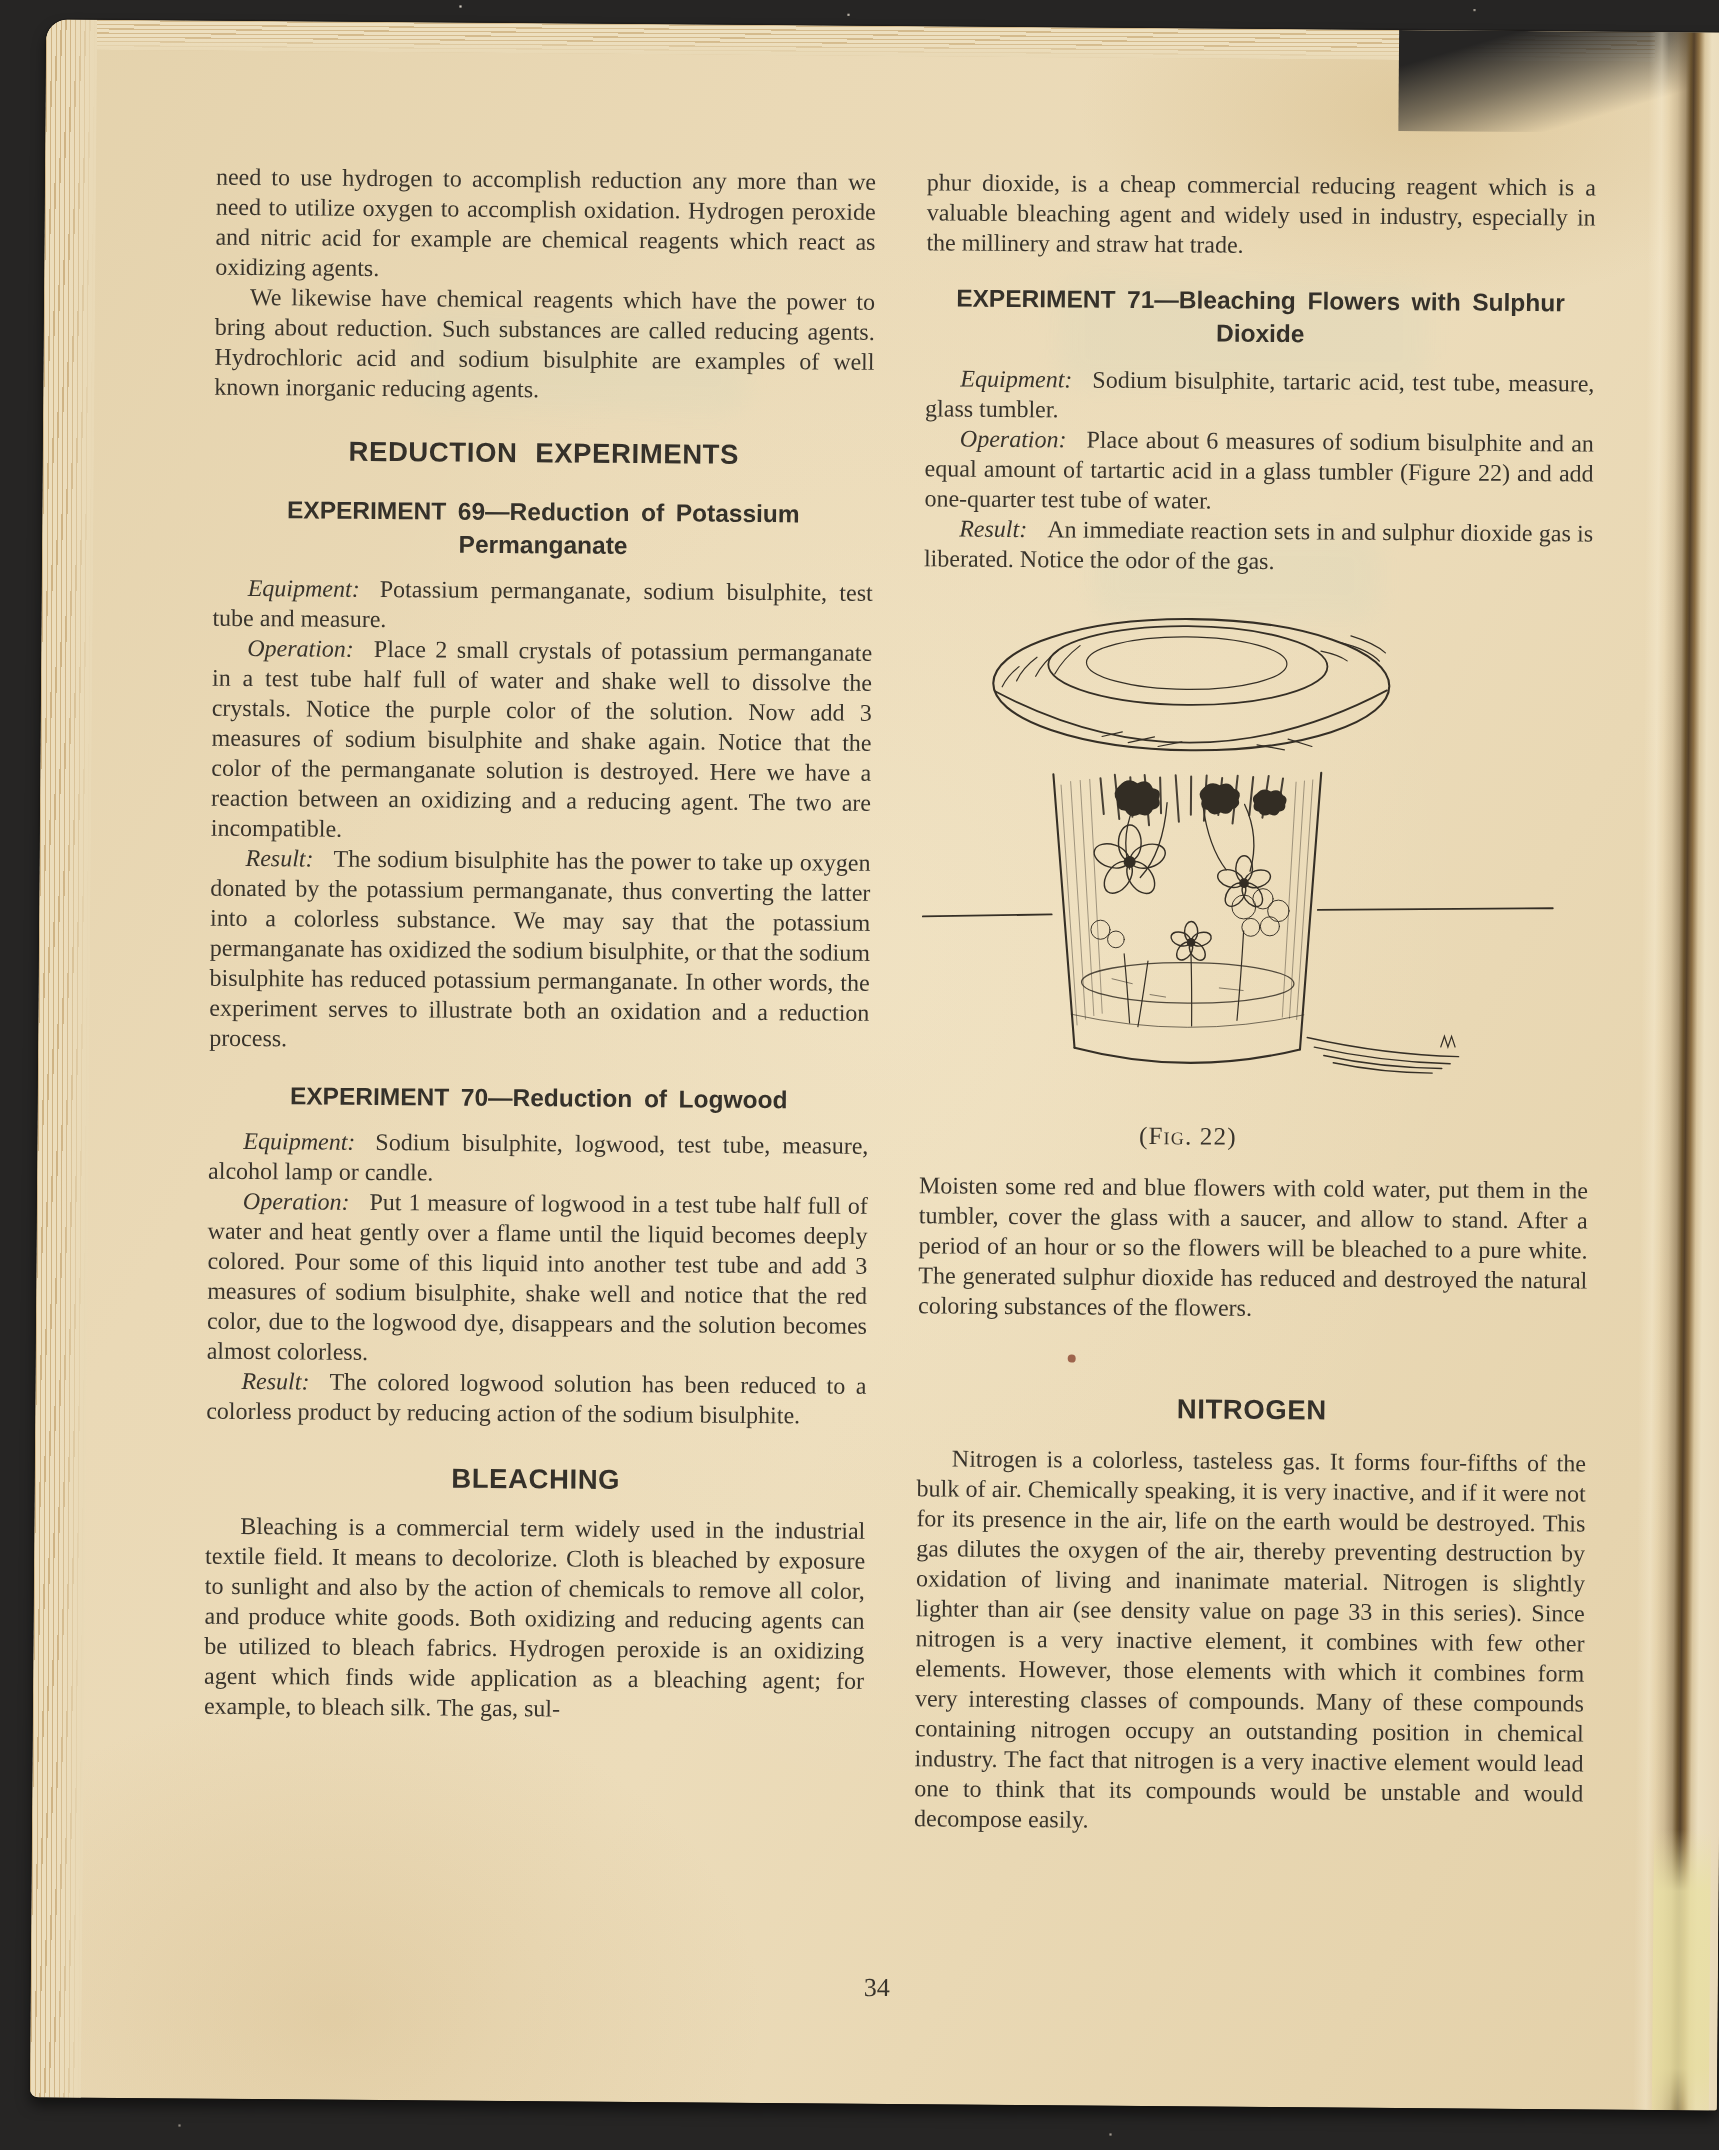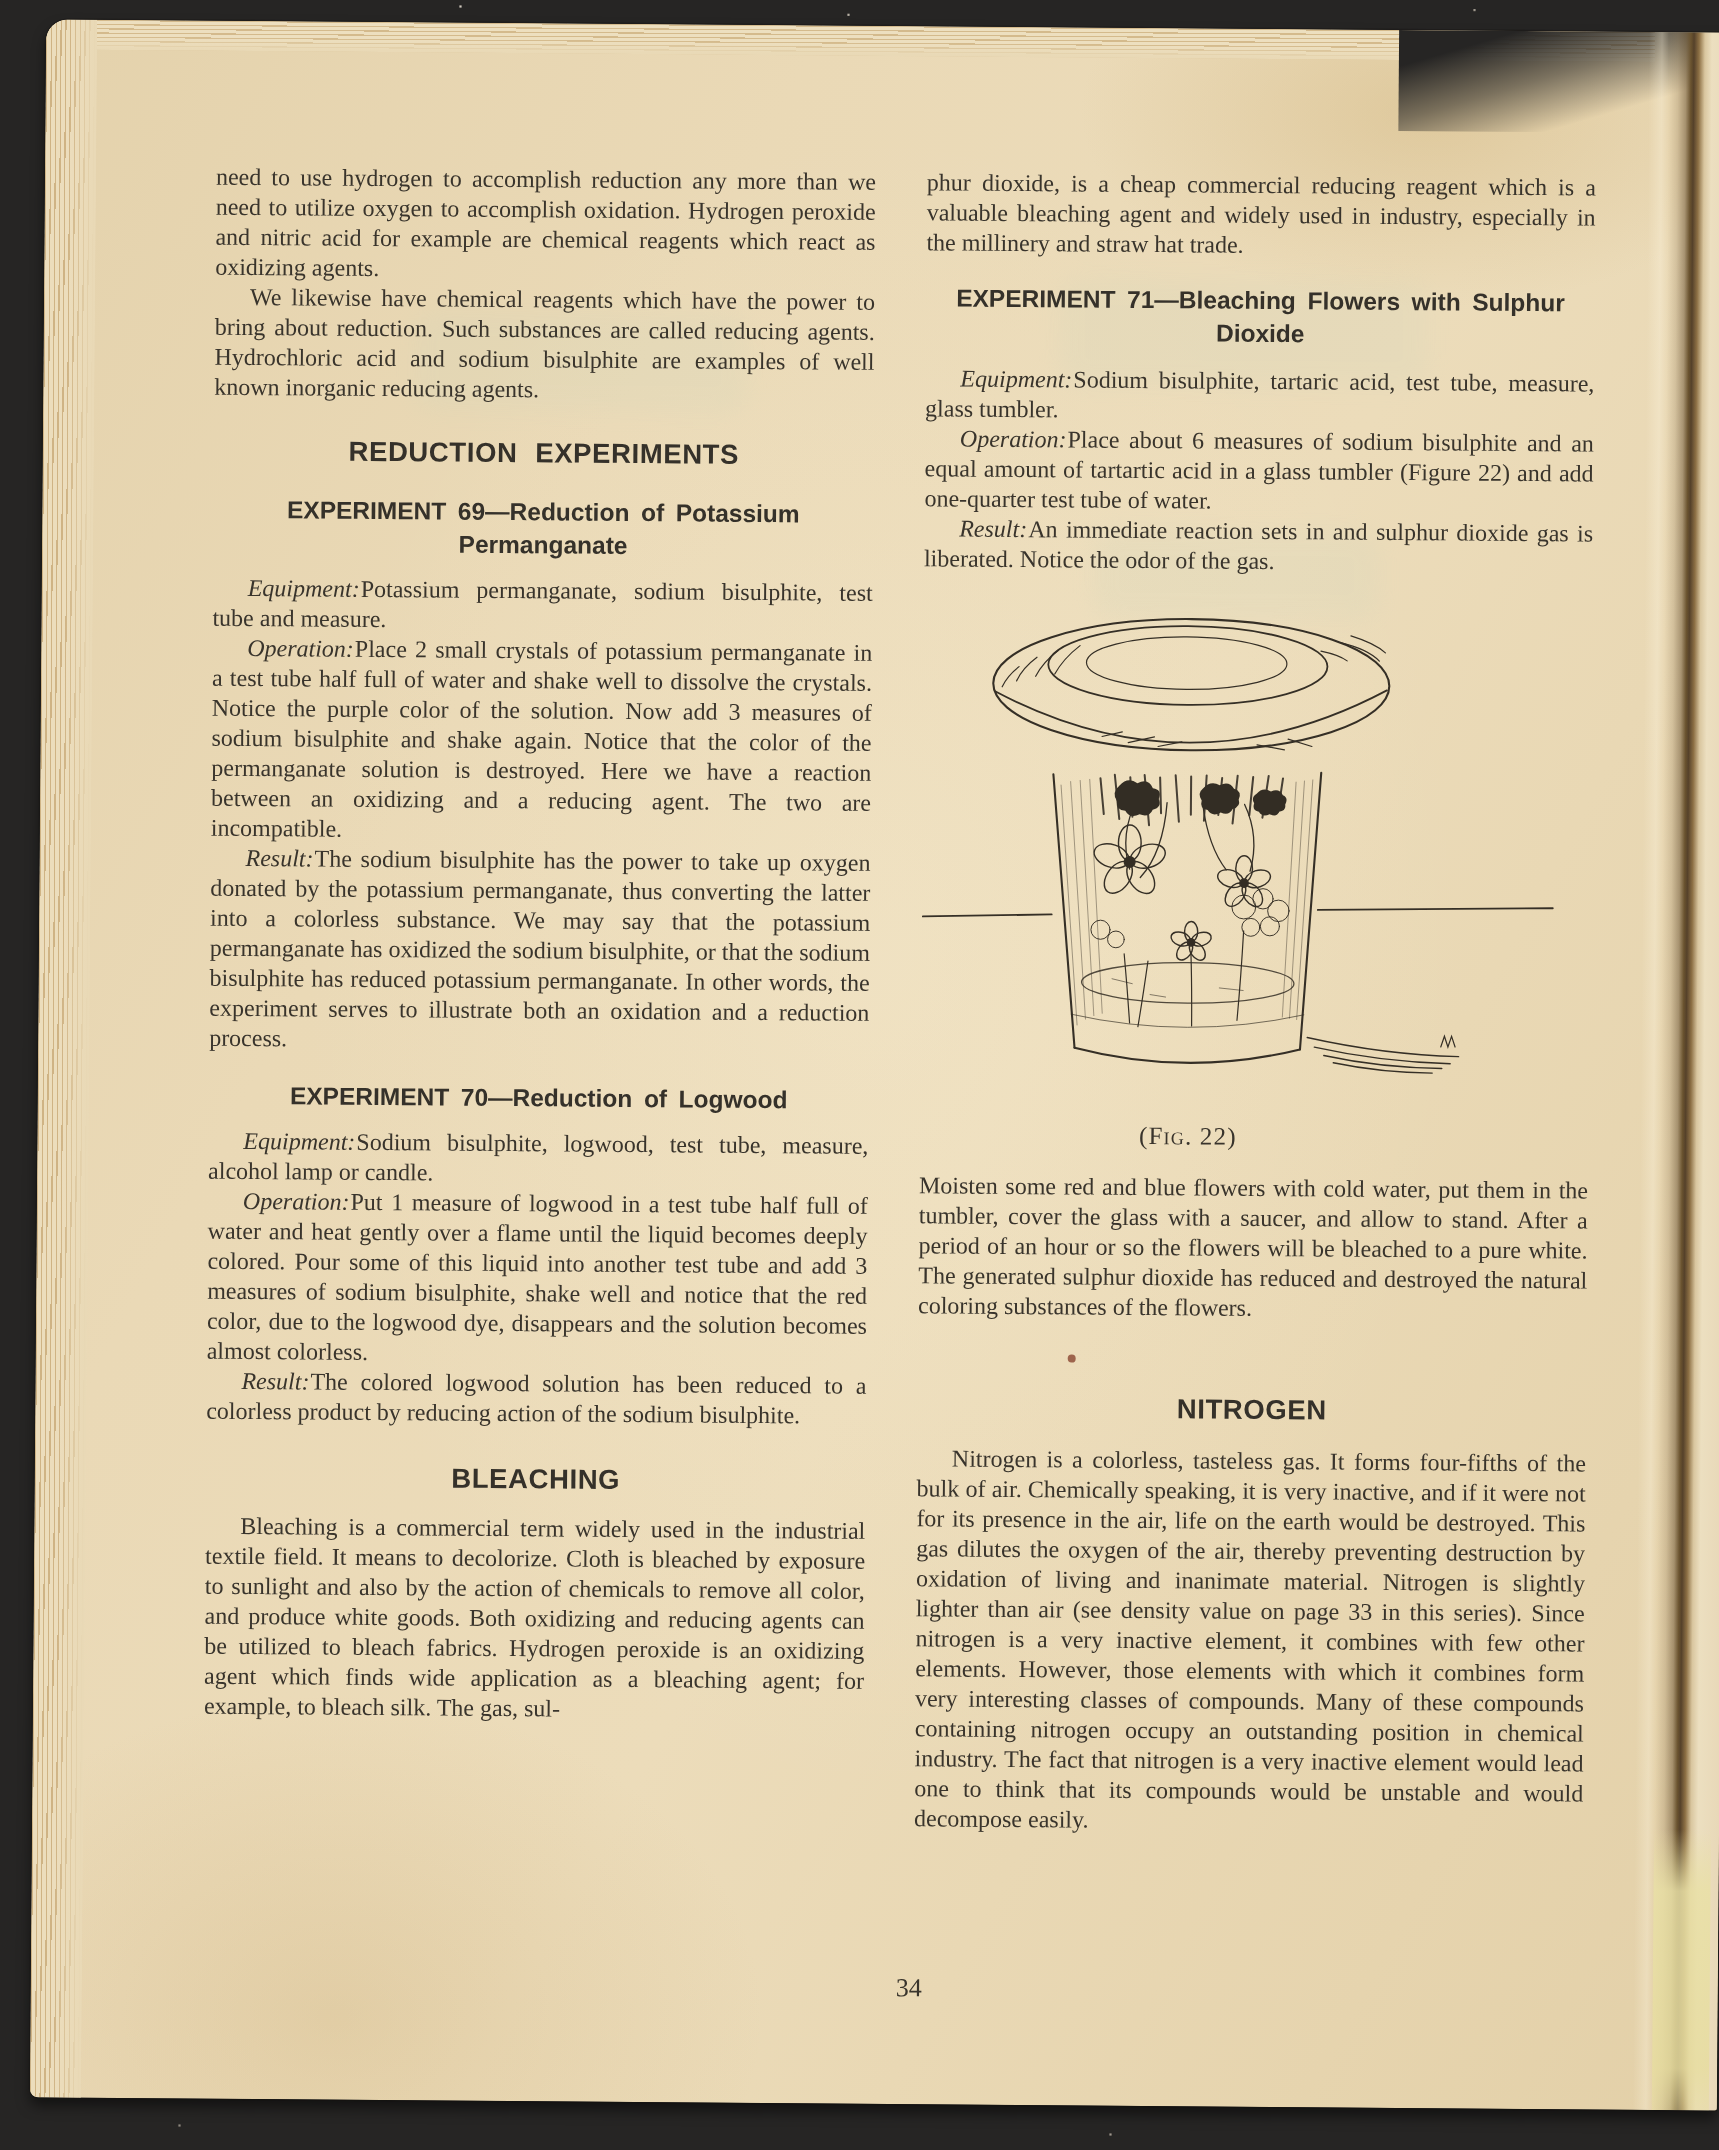--- a/index.html
+++ b/index.html
@@ -59,40 +59,40 @@
   .g3{left:370px;top:287px;width:334px;height:101px;}
   .specks{position:absolute;left:0;top:0;width:1.2px;height:1.2px;background:transparent;
     box-shadow:460px 6px 0 0.6px #cfc9bd, 848px 14.3px 0 0.6px #b8b2a6, 1474px 9.6px 0 0.6px #9d978c,
                179px 2125px 0 0.6px #8d887e, 1110px 2134px 0 0.6px #9d978c;}
   
   .col{position:absolute;color:#39342c;font-size:24px;line-height:30px;text-align:justify;}
   .col-left{left:171px;top:141px;width:660px;}
   .col-right{left:882px;top:141px;width:669px;}
   .col p{margin:0;}
   p.ind{text-indent:35px;}
-  em.lab{font-style:italic;margin-right:1px;font-family:Liberation Serif, serif;}
+  em.lab{font-style:italic;margin-right:20px;font-family:Liberation Serif, serif;}
   .h-sect{
     font-family:"Liberation Sans",sans-serif;font-weight:700;font-size:27.5px;line-height:1.15;
     letter-spacing:0.6px;word-spacing:9.6px;text-align:center;color:#35312a;margin:33px 0 21.5px;
   }
   .h-exp{
     font-family:"Liberation Sans",sans-serif;font-weight:700;font-size:24.5px;line-height:1.35;
     word-spacing:4.8px;text-align:center;color:#35312a;margin:26px 0 14.3px;
   }
   .h-bleach{margin:35px 0 18px;}
   .h-exp71{margin:24px 0 15.5px;}
   .h-nitro{margin:0 0 20px;}
   .figure-wrap{margin-top:21.5px;}
   .fig-caption{
     width:537px;text-align:center;margin-top:10.7px;
     font-variant:small-caps;font-size:25px;letter-spacing:1.2px;color:#39342c;
   }
   .spot{width:7.8px;height:7.8px;border-radius:50%;background:#8a4631;opacity:.8;margin:33px 0 30px 150px;}
   .pageno{
-    position:absolute;left:801px;top:1947px;width:90px;text-align:right;
+    position:absolute;left:801px;top:1947px;width:90px;text-align:center;
     font-size:26px;color:#39342c;
   }
   svg .ink{stroke:#352f26;fill:none;stroke-linecap:round;}
 </style>
 </head>
 <body>
 
 <div class="scan">
   <div class="ghost g1"></div>
   <div class="ghost g2"></div>

